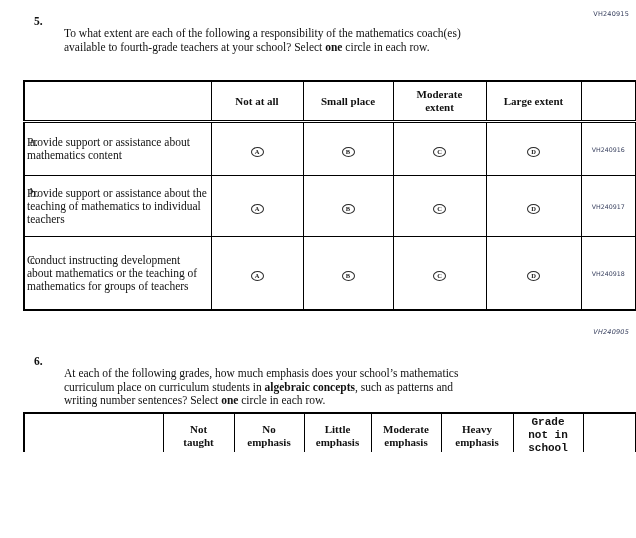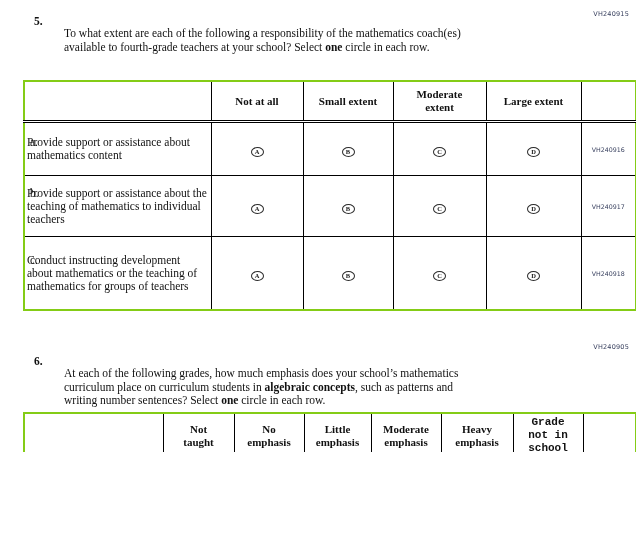--- a/index.html
+++ b/index.html
@@ -13,21 +13,21 @@
     overflow: hidden;
   }
   .vcode {
     position: absolute;
     font-family: "DejaVu Sans", sans-serif;
     font-size: 6.5px;
     color: #39415f;
     letter-spacing: 0.2px;
   }
   .code-q5 { top: 10px; right: 7px; }
-  .code-q6 { top: 343px; right: 7px; }
+  .code-q6 { top: 328px; right: 7px; font-style: italic; }
 
   .question {
     position: absolute;
     left: 34px;
     display: flex;
     align-items: flex-start;
   }
   .q5block { top: 15px; width: 460px; }
   .q6block { top: 355px; width: 460px; }
   .qnum {
@@ -43,21 +43,21 @@
     line-height: 13.5px;
     width: 432px;
   }
   .qtext b { font-weight: bold; }
 
   table.qtable {
     position: absolute;
     left: 23px;
     border-collapse: collapse;
     table-layout: fixed;
-    border: 2px solid #84cc16;
+    border: 2px solid #000000;
     background: #fff;
   }
   .t1 { top: 80px; width: 612px; }
   .t2 { top: 412px; width: 612px; }
   table.qtable th, table.qtable td {
     border: 1px solid #000;
     padding: 2px;
     vertical-align: middle;
   }
   table.qtable thead th {
@@ -132,21 +132,21 @@
         <col style="width:92px">
         <col style="width:90px">
         <col style="width:93px">
         <col style="width:95px">
         <col style="width:55px">
     </colgroup>
     <thead>
       <tr>
         <th></th>
         <th><span class="hwrap">Not at all</span></th>
-        <th><span class="hwrap">Small extent</span></th>
+        <th><span class="hwrap">Small place</span></th>
         <th><span class="hwrap w60">Moderate extent</span></th>
         <th><span class="hwrap">Large extent</span></th>
         <th></th>
       </tr>
     </thead>
     <tbody>
       <tr class="row-a">
         <td class="labelcell"><span class="rowletter">a.</span><span>Provide support or assistance about mathematics content</span></td>
         <td class="optcell"><span class="opt">A</span></td>
         <td class="optcell"><span class="opt">B</span></td>

